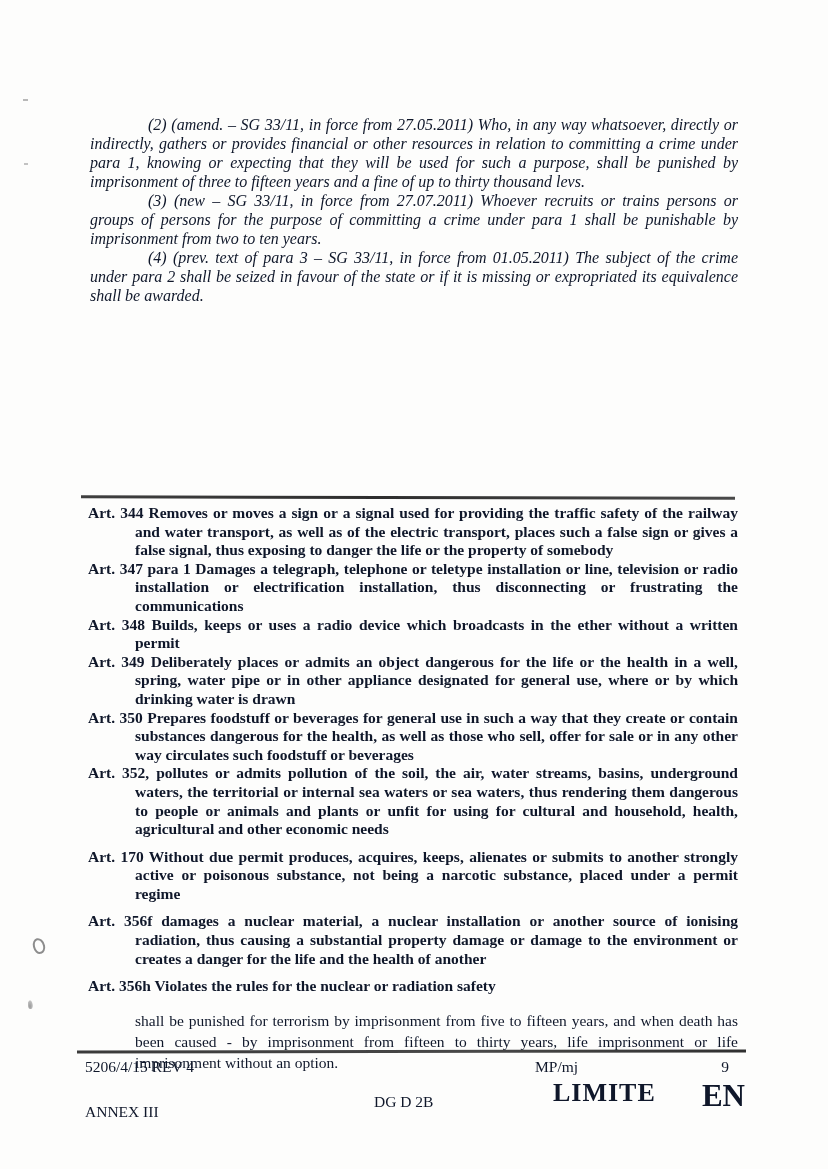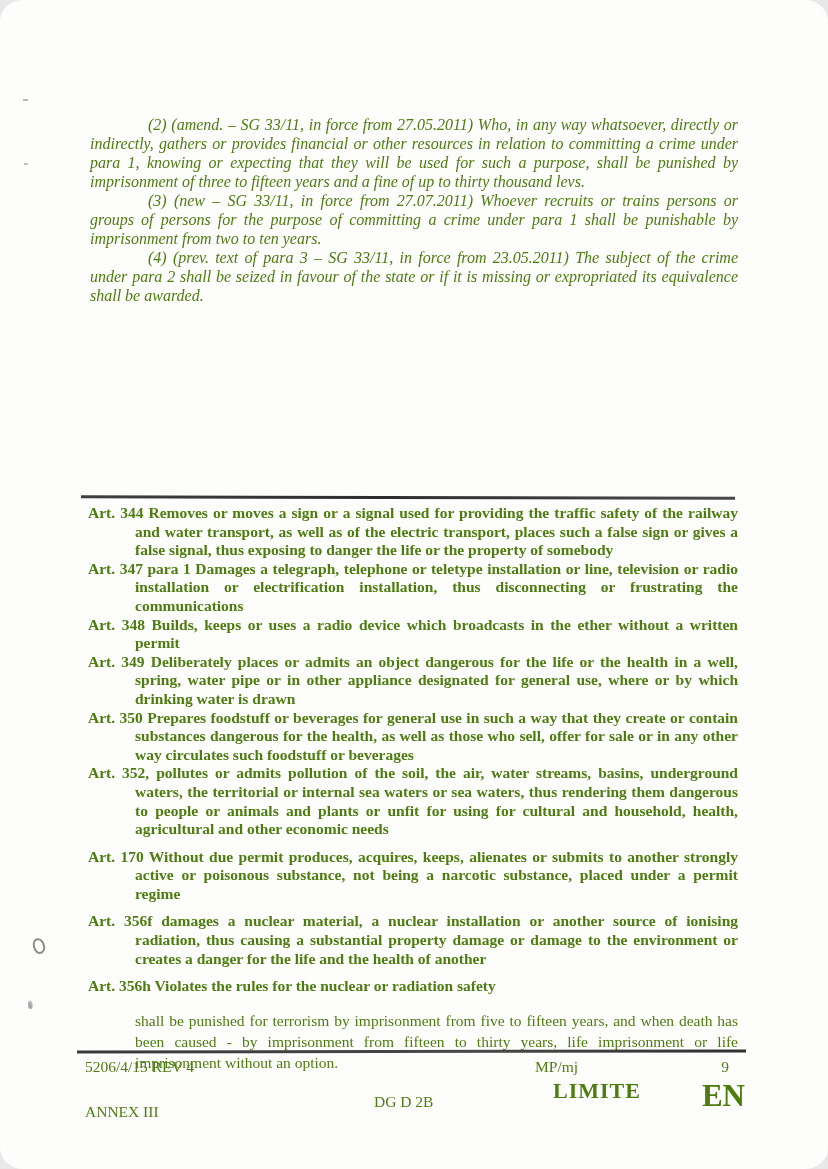--- a/index.html
+++ b/index.html
@@ -7,22 +7,21 @@
     padding: 0;
     background: #e8e8e8;
   }
   .page {
     position: relative;
     width: 828px;
     height: 1169px;
     background: #fdfdfc;
     overflow: hidden;
     font-family: "Liberation Serif", "DejaVu Serif", serif;
-    color: #4d7c0f;
-    border-radius: 22px;
+    color: #0f172a;
   }
 
   
   .intro-block {
     position: absolute;
     left: 90px;
     top: 115px;
     width: 648px;
     font-style: italic;
     font-size: 16px;
@@ -89,21 +88,21 @@
     width: 660px;
     height: 60px;
     font-size: 15.5px;
   }
   .footer .doc-ref   { position: absolute; left: 0;    top: 0; }
   .footer .initials  { position: absolute; left: 450px; top: 0; text-align: center; }
   .footer .page-num  { position: absolute; right: 16px; top: 0; }
   .footer .annex     { position: absolute; left: 0;    top: 25px; margin-top: 20px; }
   .footer .dg        { position: absolute; left: 289px; top: 35px; text-align: center; }
   .footer .limite    { position: absolute; left: 468px; top: 20px;
-                       font-size: 22px; font-weight: bold; letter-spacing: 1px; }
+                       font-size: 26px; font-weight: bold; letter-spacing: 1px; }
   .footer .lang      { position: absolute; right: 0;   top: 20px;
                        font-size: 31px; font-weight: bold; }
 
   
   .mark { position: absolute; }
   .mark-dash-1 { left: 23px; top: 99px;  width: 5px; height: 2px; background: #b8b8b8; }
   .mark-dash-2 { left: 24px; top: 163px; width: 4px; height: 2px; background: #c2c2c2; }
   .mark-ring   { left: 33px; top: 938px; width: 8px; height: 12px;
                  border: 2px solid #8d8d8d; border-radius: 50% 60% 50% 55%;
                  transform: rotate(-12deg); background: transparent; }
@@ -117,21 +116,21 @@
 <div class="page">
 
   <div class="mark mark-dash-1"></div>
   <div class="mark mark-dash-2"></div>
   <div class="mark mark-ring"></div>
   <div class="mark mark-speck"></div>
 
   <div class="intro-block">
     <p>(2) (amend. – SG 33/11, in force from 27.05.2011) Who, in any way whatsoever, directly or indirectly, gathers or provides financial or other resources in relation to committing a crime under para 1, knowing or expecting that they will be used for such a purpose, shall be punished by imprisonment of three to fifteen years and a fine of up to thirty thousand levs.</p>
     <p>(3) (new – SG 33/11, in force from 27.07.2011) Whoever recruits or trains persons or groups of persons for the purpose of committing a crime under para 1 shall be punishable by imprisonment from two to ten years.</p>
-    <p>(4) (prev. text of para 3 – SG 33/11, in force from 23.05.2011) The subject of the crime under para 2 shall be seized in favour of the state or if it is missing or expropriated its equivalence shall be awarded.</p>
+    <p>(4) (prev. text of para 3 – SG 33/11, in force from 01.05.2011) The subject of the crime under para 2 shall be seized in favour of the state or if it is missing or expropriated its equivalence shall be awarded.</p>
   </div>
 
   <div class="rule-top"></div>
 
   <div class="articles">
     <p class="art">Art. 344 Removes or moves a sign or a signal used for providing the traffic safety of the railway and water transport, as well as of the electric transport, places such a false sign or gives a false signal, thus exposing to danger the life or the property of somebody</p>
     <p class="art">Art. 347 para 1 Damages a telegraph, telephone or teletype installation or line, television or radio installation or electrification installation, thus disconnecting or frustrating the communications</p>
     <p class="art">Art. 348 Builds, keeps or uses a radio device which broadcasts in the ether without a written permit</p>
     <p class="art">Art. 349 Deliberately places or admits an object dangerous for the life or the health in a well, spring, water pipe or in other appliance designated for general use, where or by which drinking water is drawn</p>
     <p class="art">Art. 350 Prepares foodstuff or beverages for general use in such a way that they create or contain substances dangerous for the health, as well as those who sell, offer for sale or in any other way circulates such foodstuff or beverages</p>

